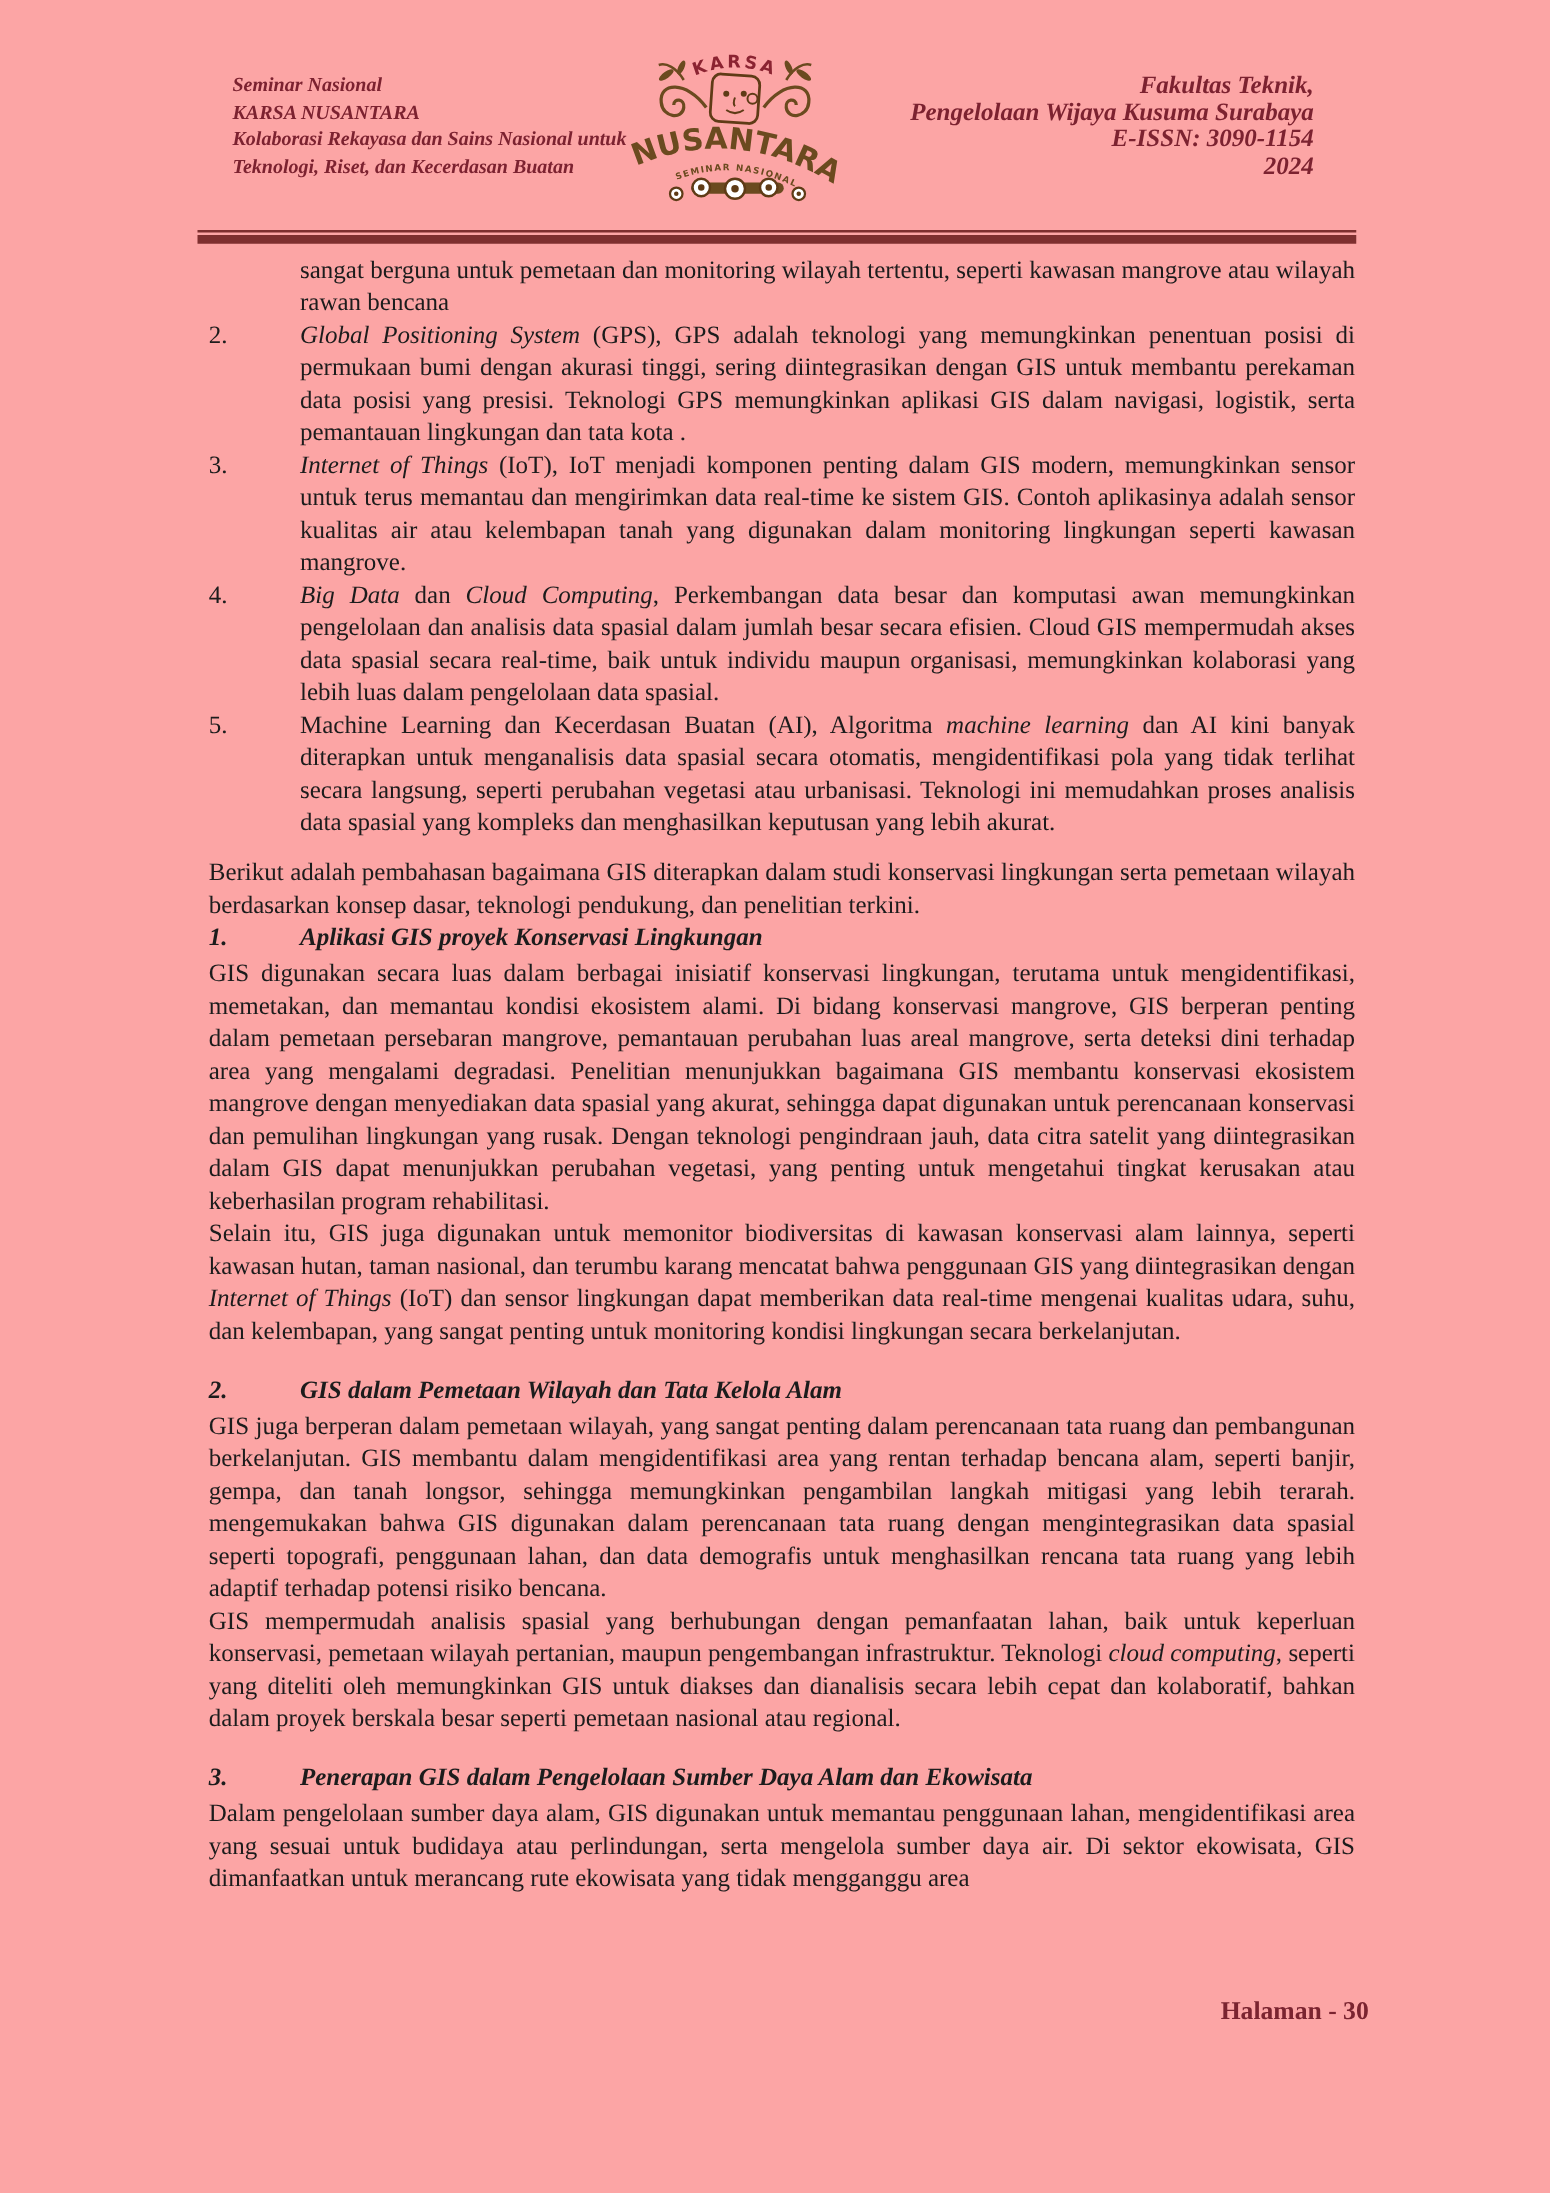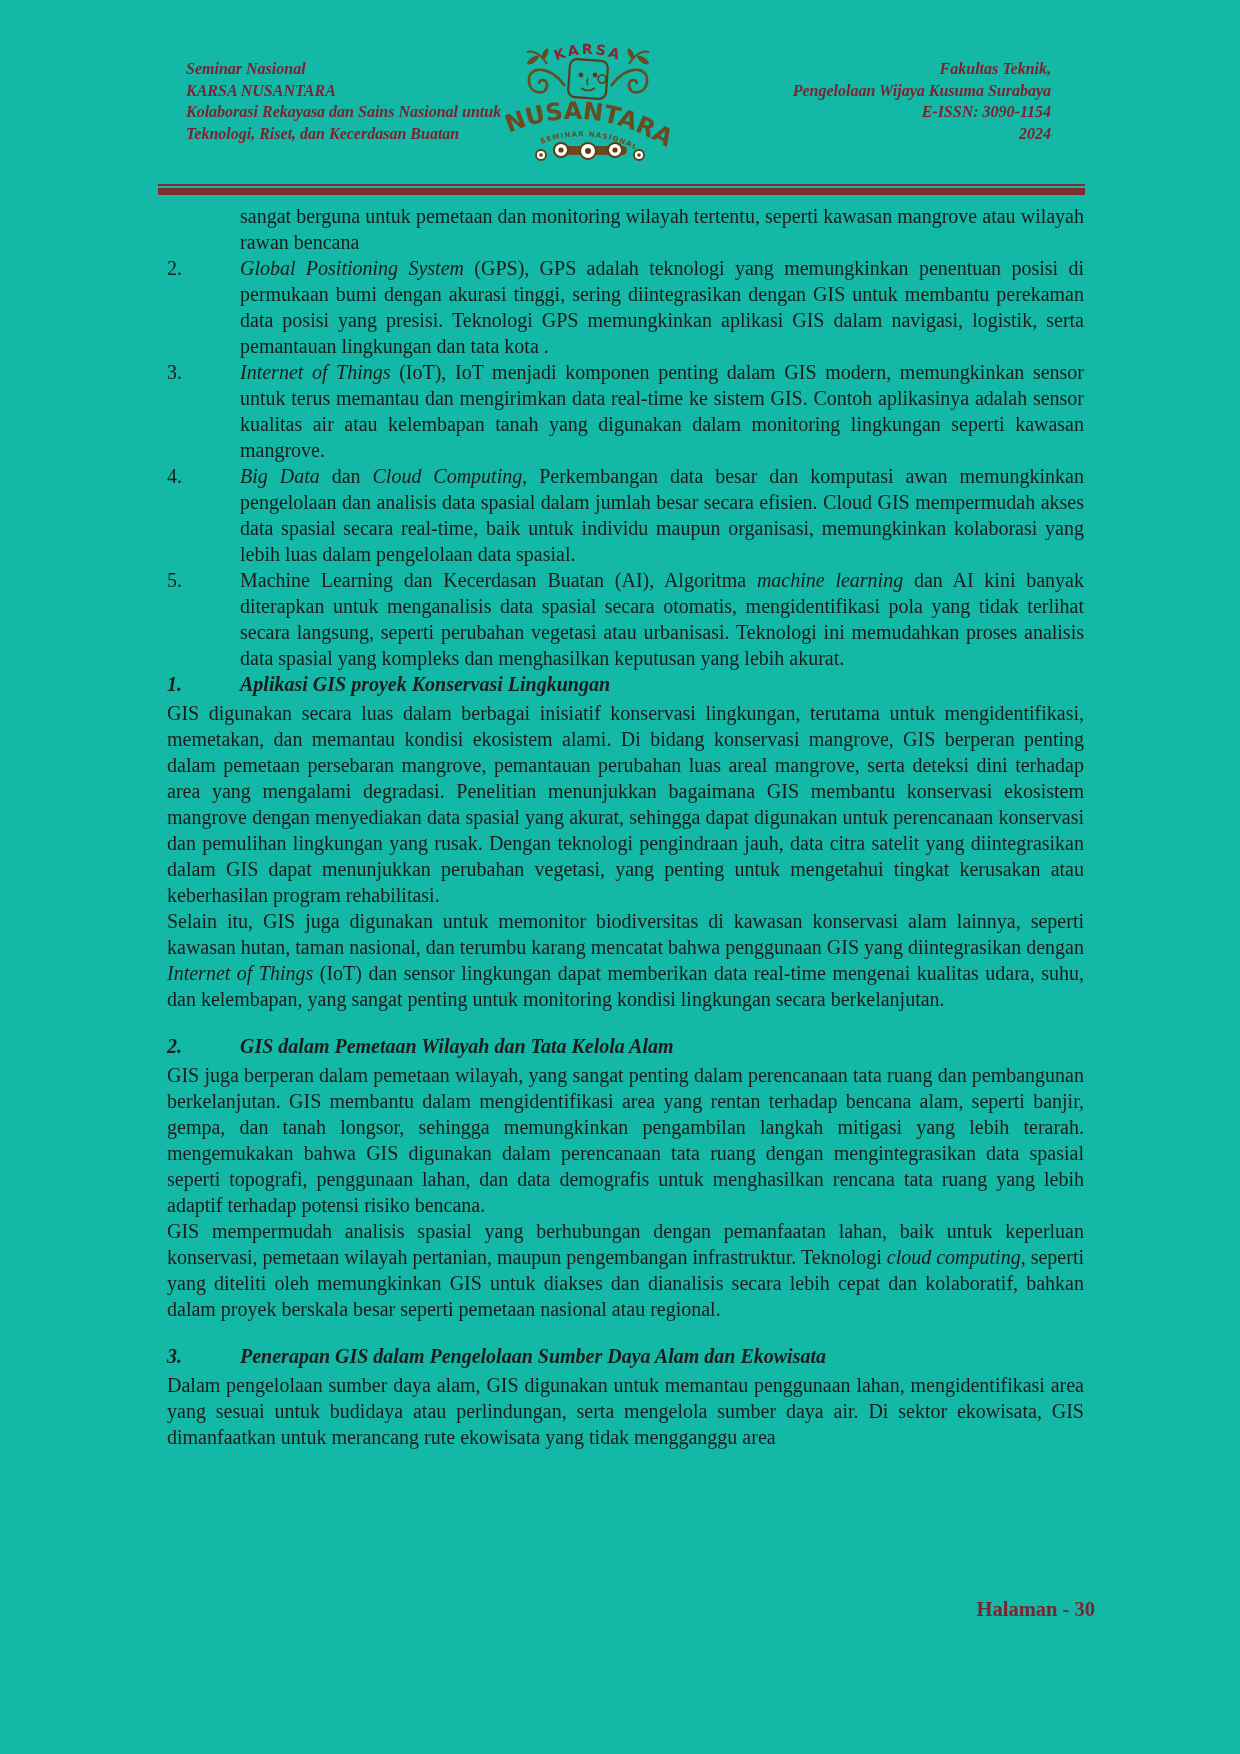--- a/index.html
+++ b/index.html
@@ -1,34 +1,34 @@
 <!DOCTYPE html>
 <html><head>
 <meta charset="utf-8">
 <style>
   html,body{margin:0;padding:0;background:#ffffff;}
   .page{
     position:relative;
     width:1240px;height:1754px;
-    background:#14b8a6;
+    background:#fca5a5;
     font-family:"Liberation Serif", serif;
     color:#1c1c1c;
     overflow:hidden;
   }
   
   .hdr-left{
     position:absolute;left:186px;top:58px;
     font-size:16px;line-height:21.5px;
     font-weight:bold;font-style:italic;
     color:#7c2230;
   }
   .hdr-right{
     position:absolute;right:189px;top:58px;
     text-align:right;
-    font-size:16px;line-height:21.5px;
+    font-size:20px;line-height:21.5px;
     font-weight:bold;font-style:italic;
     color:#7c2230;
   }
   .logo{position:absolute;left:503px;top:34px;width:170px;height:132px;}
   .rule{position:absolute;left:158px;top:184px;width:927px;}
   .rule .thin{height:2px;background:#7e2f2f;}
   .rule .thick{height:7px;background:#7e2f2f;margin-top:2px;}
   
   .content{
     position:absolute;left:167px;top:203px;width:917px;
@@ -146,20 +146,21 @@
         <div class="txt"><span class="it">Internet of Things</span><span> (IoT), IoT menjadi komponen penting dalam GIS modern, memungkinkan sensor untuk terus memantau dan mengirimkan data real-time ke sistem GIS. Contoh aplikasinya adalah sensor kualitas air atau kelembapan tanah yang digunakan dalam monitoring lingkungan seperti kawasan mangrove.</span></div>
       </div>
       <div class="block li row">
         <span class="num">4.</span>
         <div class="txt"><span class="it">Big Data</span><span> dan </span><span class="it">Cloud Computing</span><span>, Perkembangan data besar dan komputasi awan memungkinkan pengelolaan dan analisis data spasial dalam jumlah besar secara efisien. Cloud GIS mempermudah akses data spasial secara real-time, baik untuk individu maupun organisasi, memungkinkan kolaborasi yang lebih luas dalam pengelolaan data spasial.</span></div>
       </div>
       <div class="block li row">
         <span class="num">5.</span>
         <div class="txt"><span>Machine Learning dan Kecerdasan Buatan (AI), Algoritma </span><span class="it">machine learning</span><span> dan AI kini banyak diterapkan untuk menganalisis data spasial secara otomatis, mengidentifikasi pola yang tidak terlihat secara langsung, seperti perubahan vegetasi atau urbanisasi. Teknologi ini memudahkan proses analisis data spasial yang kompleks dan menghasilkan keputusan yang lebih akurat.</span></div>
       </div>
+      <div class="block p"><span>Berikut adalah pembahasan bagaimana GIS diterapkan dalam studi konservasi lingkungan serta pemetaan wilayah berdasarkan konsep dasar, teknologi pendukung, dan penelitian terkini.</span></div>
       <div class="block h row">
         <span class="num">1.</span>
         <div class="txt"><span>Aplikasi GIS proyek Konservasi Lingkungan</span></div>
       </div>
       <div class="block ind"><span>GIS digunakan secara luas dalam berbagai inisiatif konservasi lingkungan, terutama untuk mengidentifikasi, memetakan, dan memantau kondisi ekosistem alami. Di bidang konservasi mangrove, GIS berperan penting dalam pemetaan persebaran mangrove, pemantauan perubahan luas areal mangrove, serta deteksi dini terhadap area yang mengalami degradasi. Penelitian menunjukkan bagaimana GIS membantu konservasi ekosistem mangrove dengan menyediakan data spasial yang akurat, sehingga dapat digunakan untuk perencanaan konservasi dan pemulihan lingkungan yang rusak. Dengan teknologi pengindraan jauh, data citra satelit yang diintegrasikan dalam GIS dapat menunjukkan perubahan vegetasi, yang penting untuk mengetahui tingkat kerusakan atau keberhasilan program rehabilitasi.</span></div>
       <div class="block ind"><span>Selain itu, GIS juga digunakan untuk memonitor biodiversitas di kawasan konservasi alam lainnya, seperti kawasan hutan, taman nasional, dan terumbu karang mencatat bahwa penggunaan GIS yang diintegrasikan dengan </span><span class="it">Internet of Things</span><span> (IoT) dan sensor lingkungan dapat memberikan data real-time mengenai kualitas udara, suhu, dan kelembapan, yang sangat penting untuk monitoring kondisi lingkungan secara berkelanjutan.</span></div>
       <div class="block h gap row">
         <span class="num">2.</span>
         <div class="txt"><span>GIS dalam Pemetaan Wilayah dan Tata Kelola Alam</span></div>
       </div>

